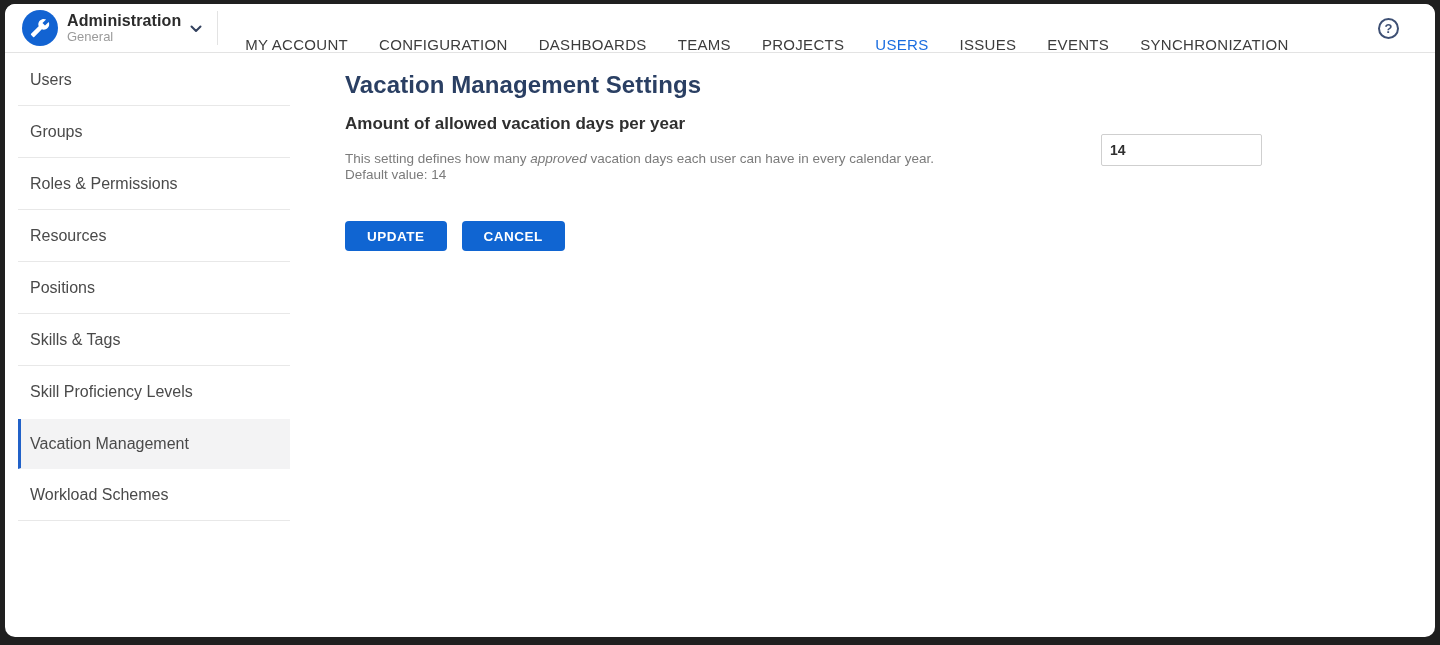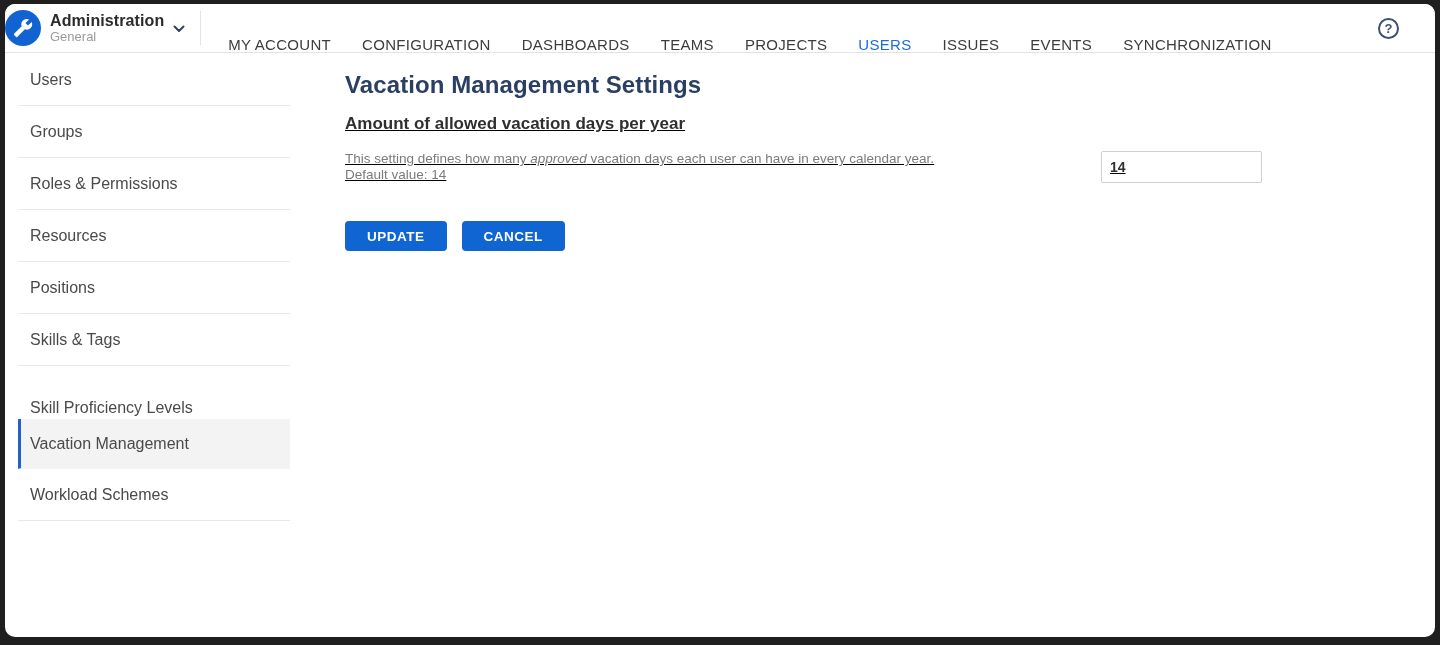--- a/index.html
+++ b/index.html
@@ -20,20 +20,21 @@
     flex-direction: column;
   }
 
   
   .topnav {
     height: 49px;
     flex: none;
     display: flex;
     align-items: center;
     border-bottom: 1px solid #e3e3e3;
+    padding-left: 17px;
     background: #fff;
   }
   .app-switcher {
     display: flex;
     align-items: center;
     cursor: pointer;
   }
   .logo-circle {
     width: 36px; height: 36px;
     border-radius: 50%;
@@ -97,21 +98,21 @@
   .sidebar-item {
     height: 52px;
     display: flex;
     align-items: center;
     padding-left: 12px;
     font-size: 16px;
     color: #4a4a4a;
     border-bottom: 1px solid #e8e8e8;
     cursor: pointer;
   }
-  .sidebar-item.before-active { border-bottom-color: transparent; align-items: flex-end; }
+  .sidebar-item.before-active { border-bottom-color: transparent; }
   .sidebar-item.active {
     background: #f3f3f4;
     border-left: 3px solid #2161c8;
     padding-left: 9px;
     border-bottom-color: transparent;
     height: 50px;
     margin-top: 1px;
   }
 
   .main {
@@ -121,22 +122,21 @@
   .page-title {
     font-size: 24px;
     font-weight: bold;
     color: #2a3f63;
     letter-spacing: 0.1px;
   }
   .setting-row {
     margin-top: 15px;
     display: flex;
     justify-content: space-between;
-    align-items: flex-end;
-    text-decoration: underline;
+    align-items: center;
   }
   .setting-label {
     font-size: 17px;
     font-weight: bold;
     color: #2f2f2f;
   }
   .setting-desc {
     margin-top: 17px;
     font-size: 13.5px;
     color: #7b7b7b;

